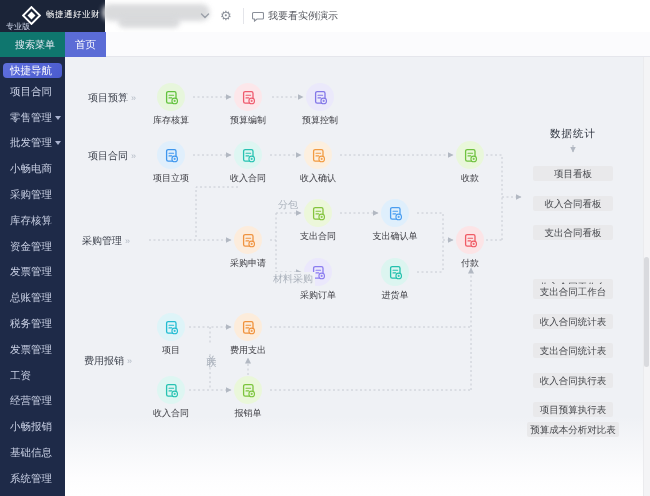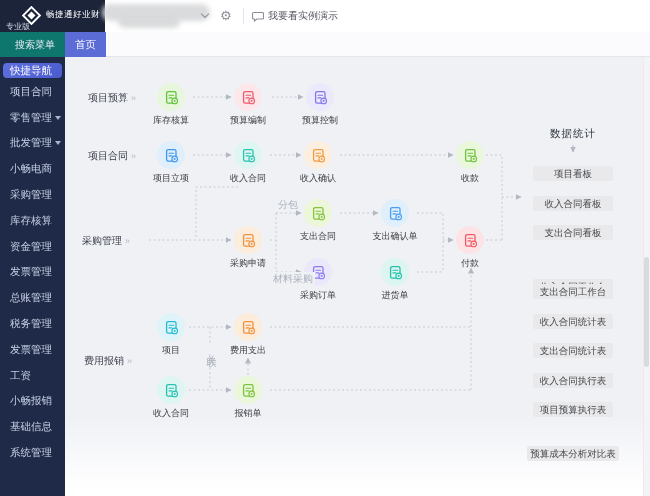--- a/index.html
+++ b/index.html
@@ -138,20 +138,23 @@
       <span>总账管理</span>
     </div>
     <div class="sb-item">
       <span>税务管理</span>
     </div>
     <div class="sb-item">
       <span>发票管理</span>
     </div>
     <div class="sb-item">
       <span>工资</span>
+    </div>
+    <div class="sb-item">
+      <span>经营管理</span>
     </div>
     <div class="sb-item">
       <span>小畅报销</span>
     </div>
     <div class="sb-item">
       <span>基础信息</span>
     </div>
     <div class="sb-item">
       <span>系统管理</span>
     </div>
@@ -397,19 +400,19 @@
   <div id="stat-buttons">
       <div class="stat-btn" style="top: 109px;">项目看板</div>
       <div class="stat-btn" style="top: 139px;">收入合同看板</div>
       <div class="stat-btn" style="top: 168px;">支出合同看板</div>
       <div class="stat-btn" style="top: 198px; margin-top: 24px;">收入合同工作台</div>
       <div class="stat-btn" style="top: 227px;">支出合同工作台</div>
       <div class="stat-btn" style="top: 257px;">收入合同统计表</div>
       <div class="stat-btn" style="top: 286px;">支出合同统计表</div>
       <div class="stat-btn" style="top: 316px;">收入合同执行表</div>
       <div class="stat-btn" style="top: 345px;">项目预算执行表</div>
-      <div class="stat-btn wide" style="top: 389px; text-align: center;">预算成本分析对比表</div>
+      <div class="stat-btn wide" style="top: 365px; text-align: center;">预算成本分析对比表</div>
     </div>
 </div>
 
 <div class="scroll-track">
   <div class="scroll-thumb"></div>
 </div>
 
 </body></html>

